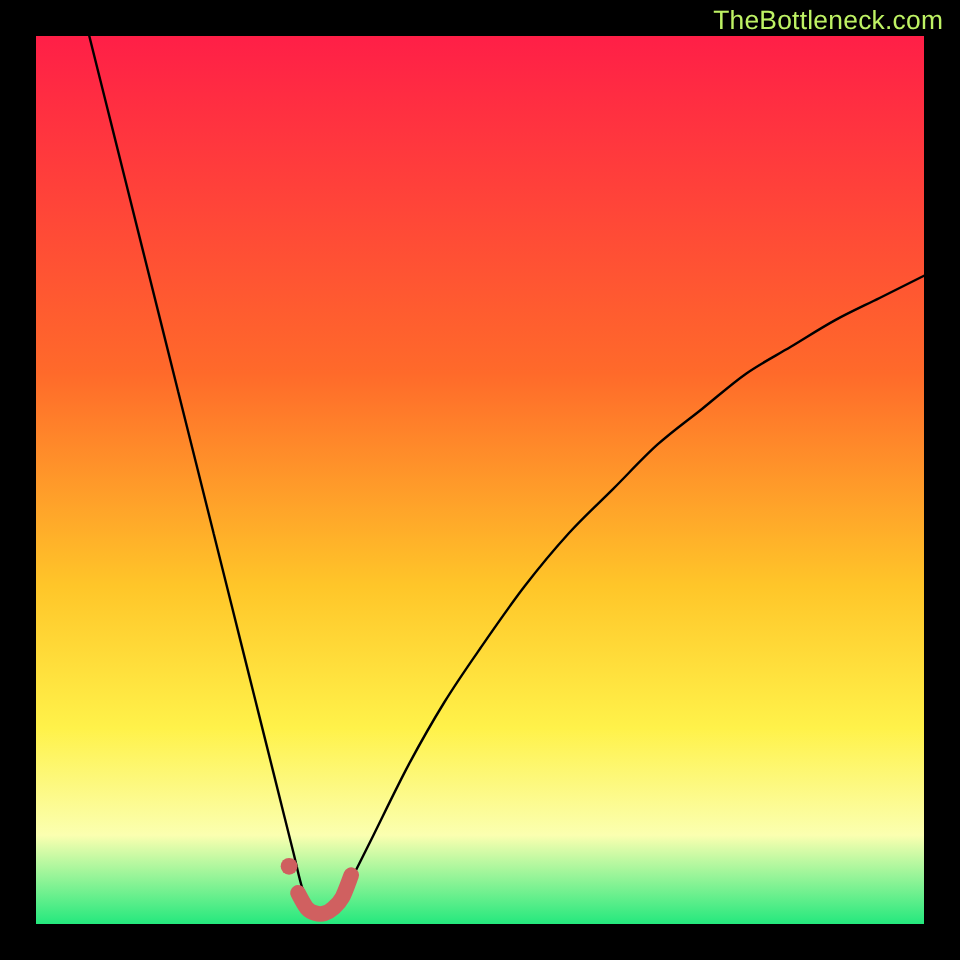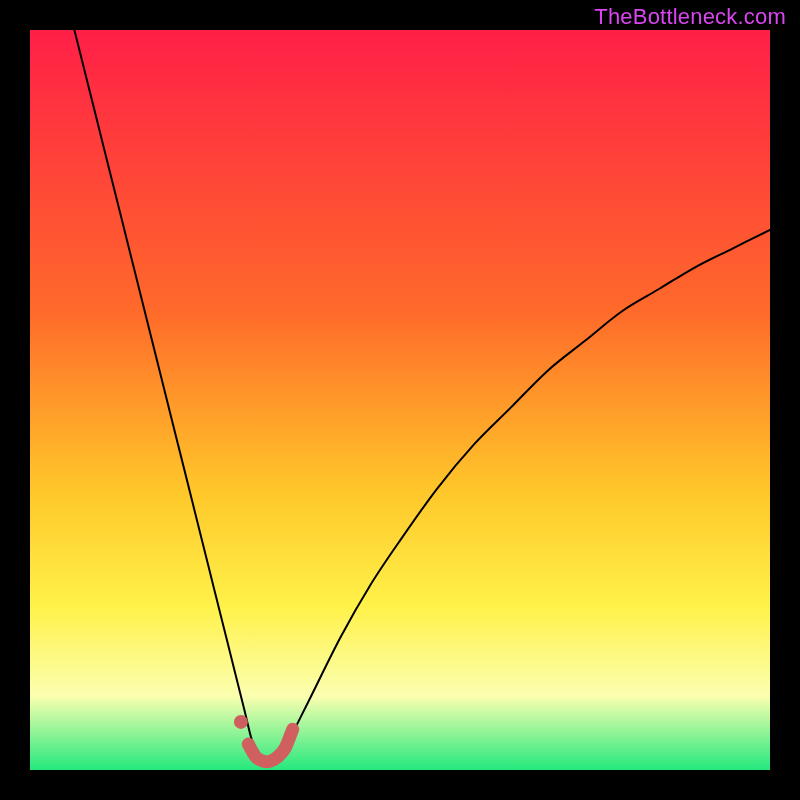--- a/index.html
+++ b/index.html
@@ -16,21 +16,21 @@
     top: 0;
     left: 0;
     width: 800px;
     height: 800px;
     background: #000;
   }
   .watermark {
     position: absolute;
     top: 4px;
     right: 14px;
-    color: #d946ef;
+    color: #bef264;
     font-size: 22px;
     font-weight: 400;
     letter-spacing: 0.2px;
     user-select: none;
   }
   .plot {
     position: absolute;
     top: 30px;
     left: 30px;
     width: 740px;

